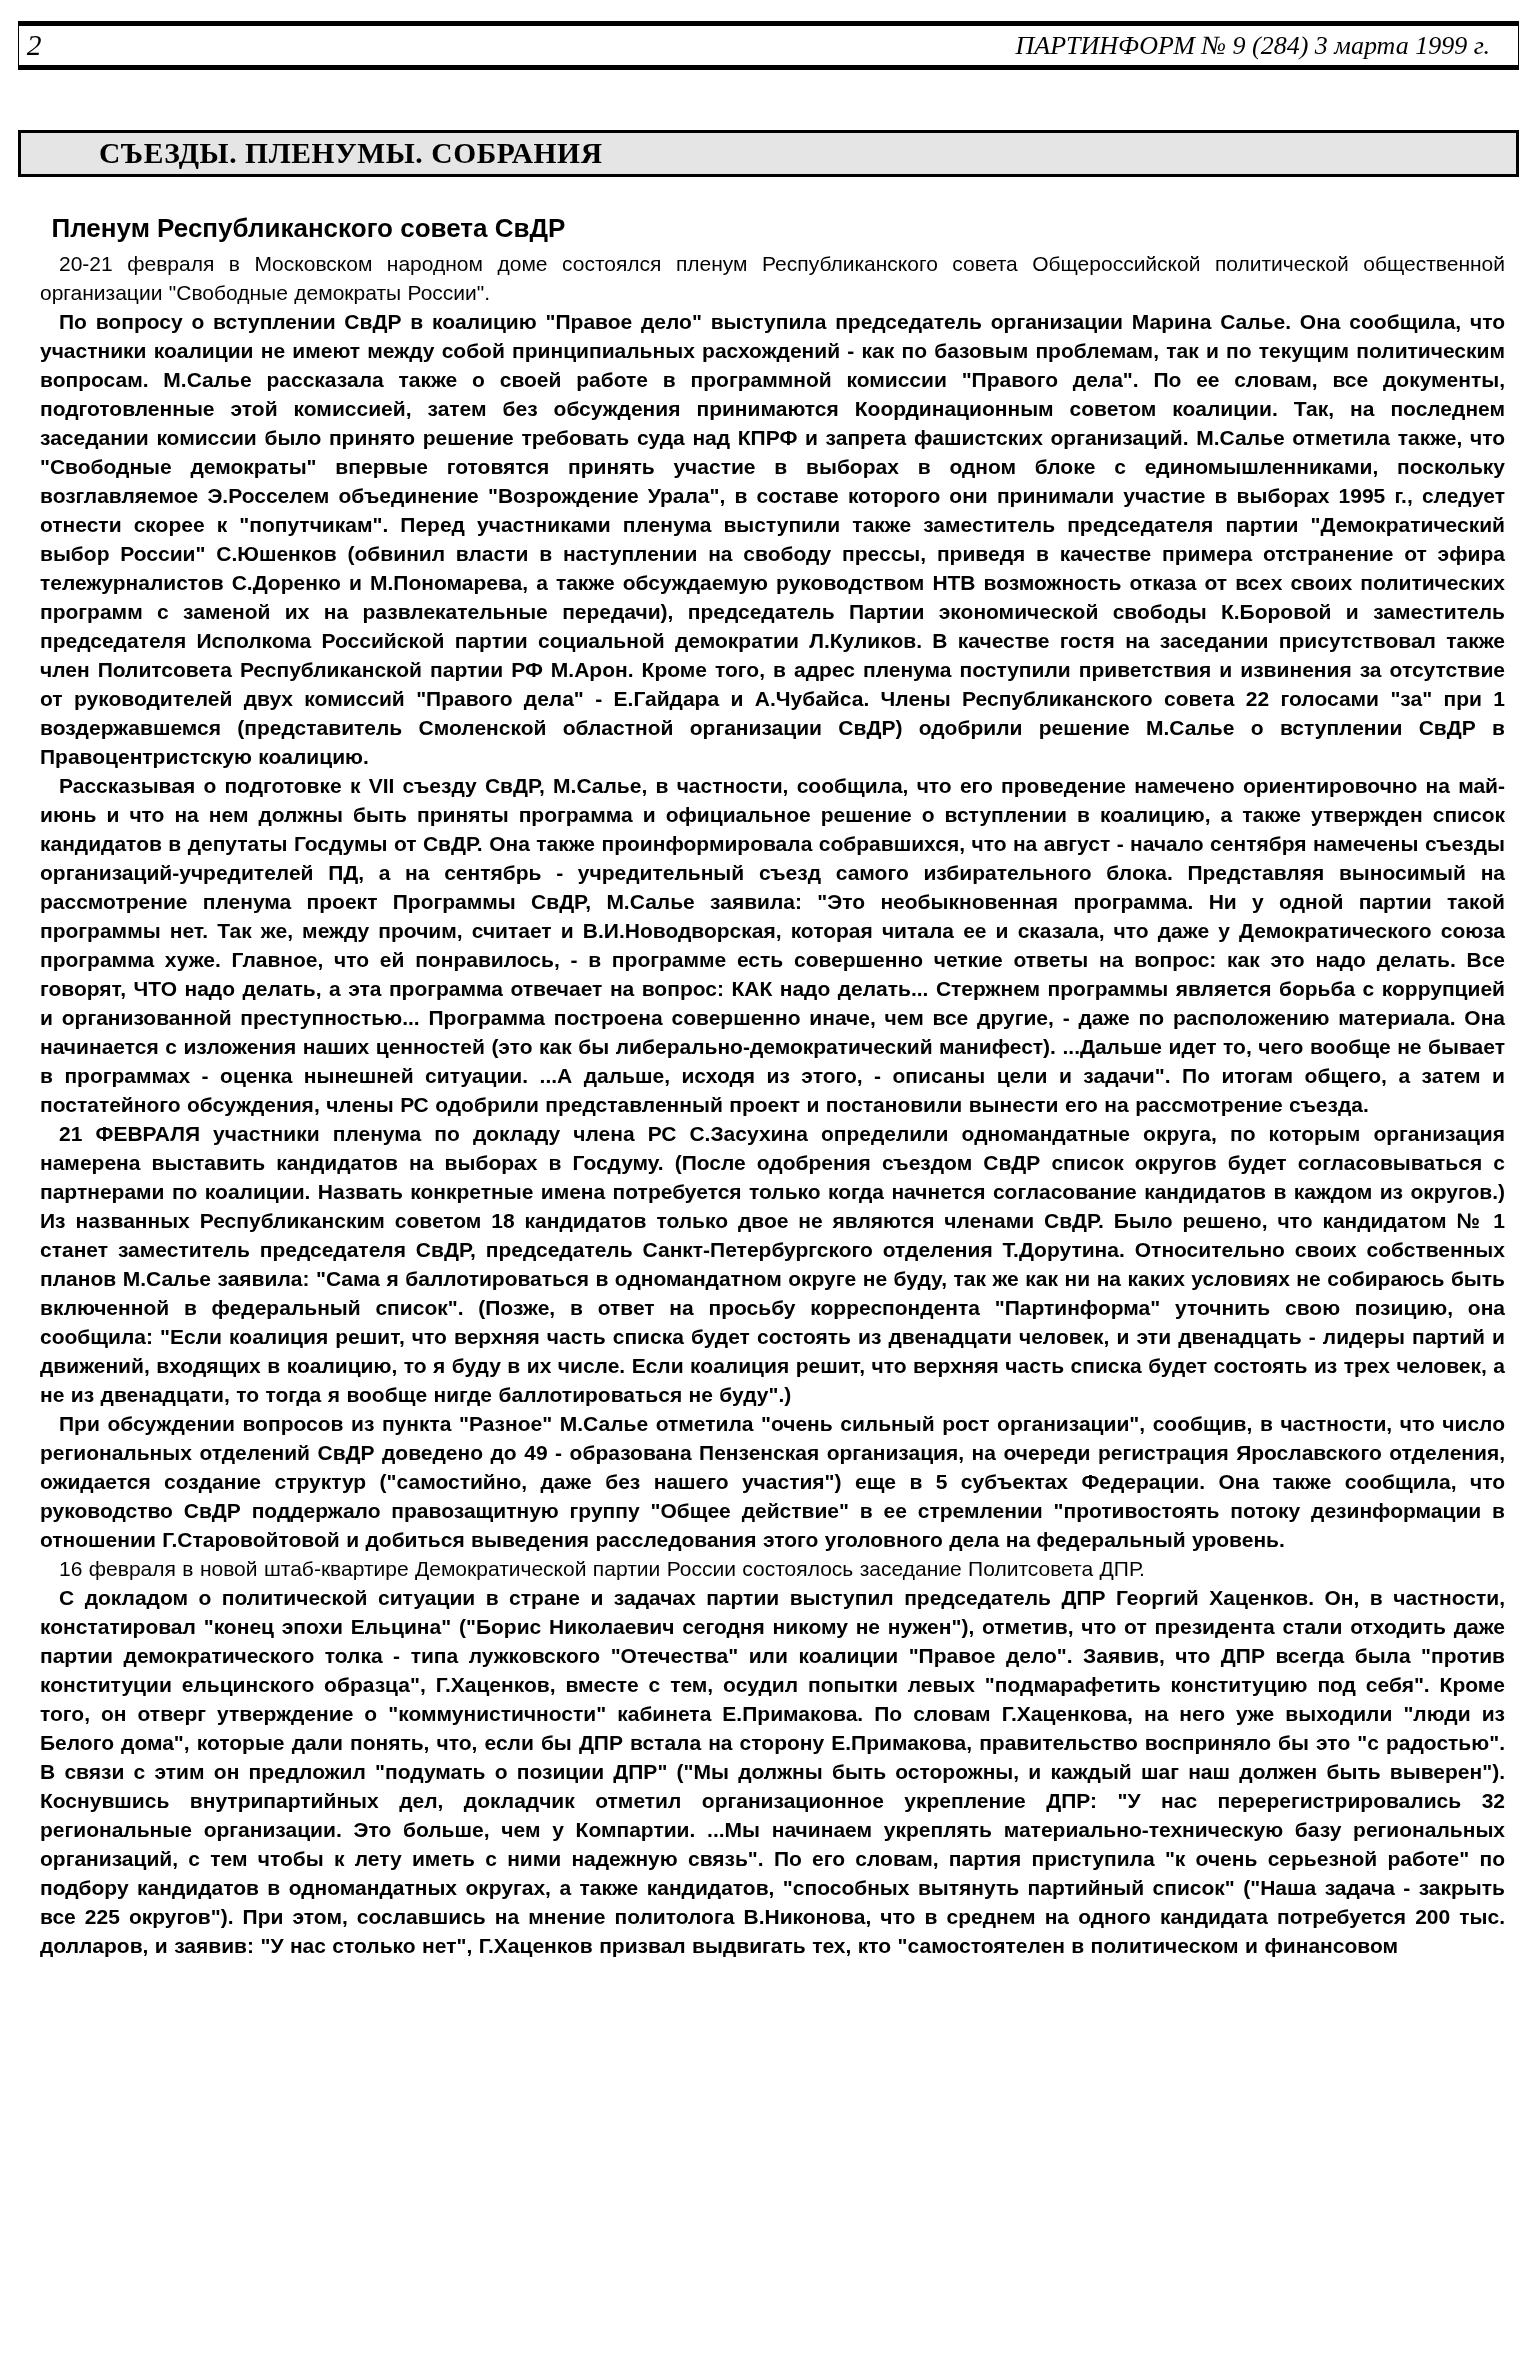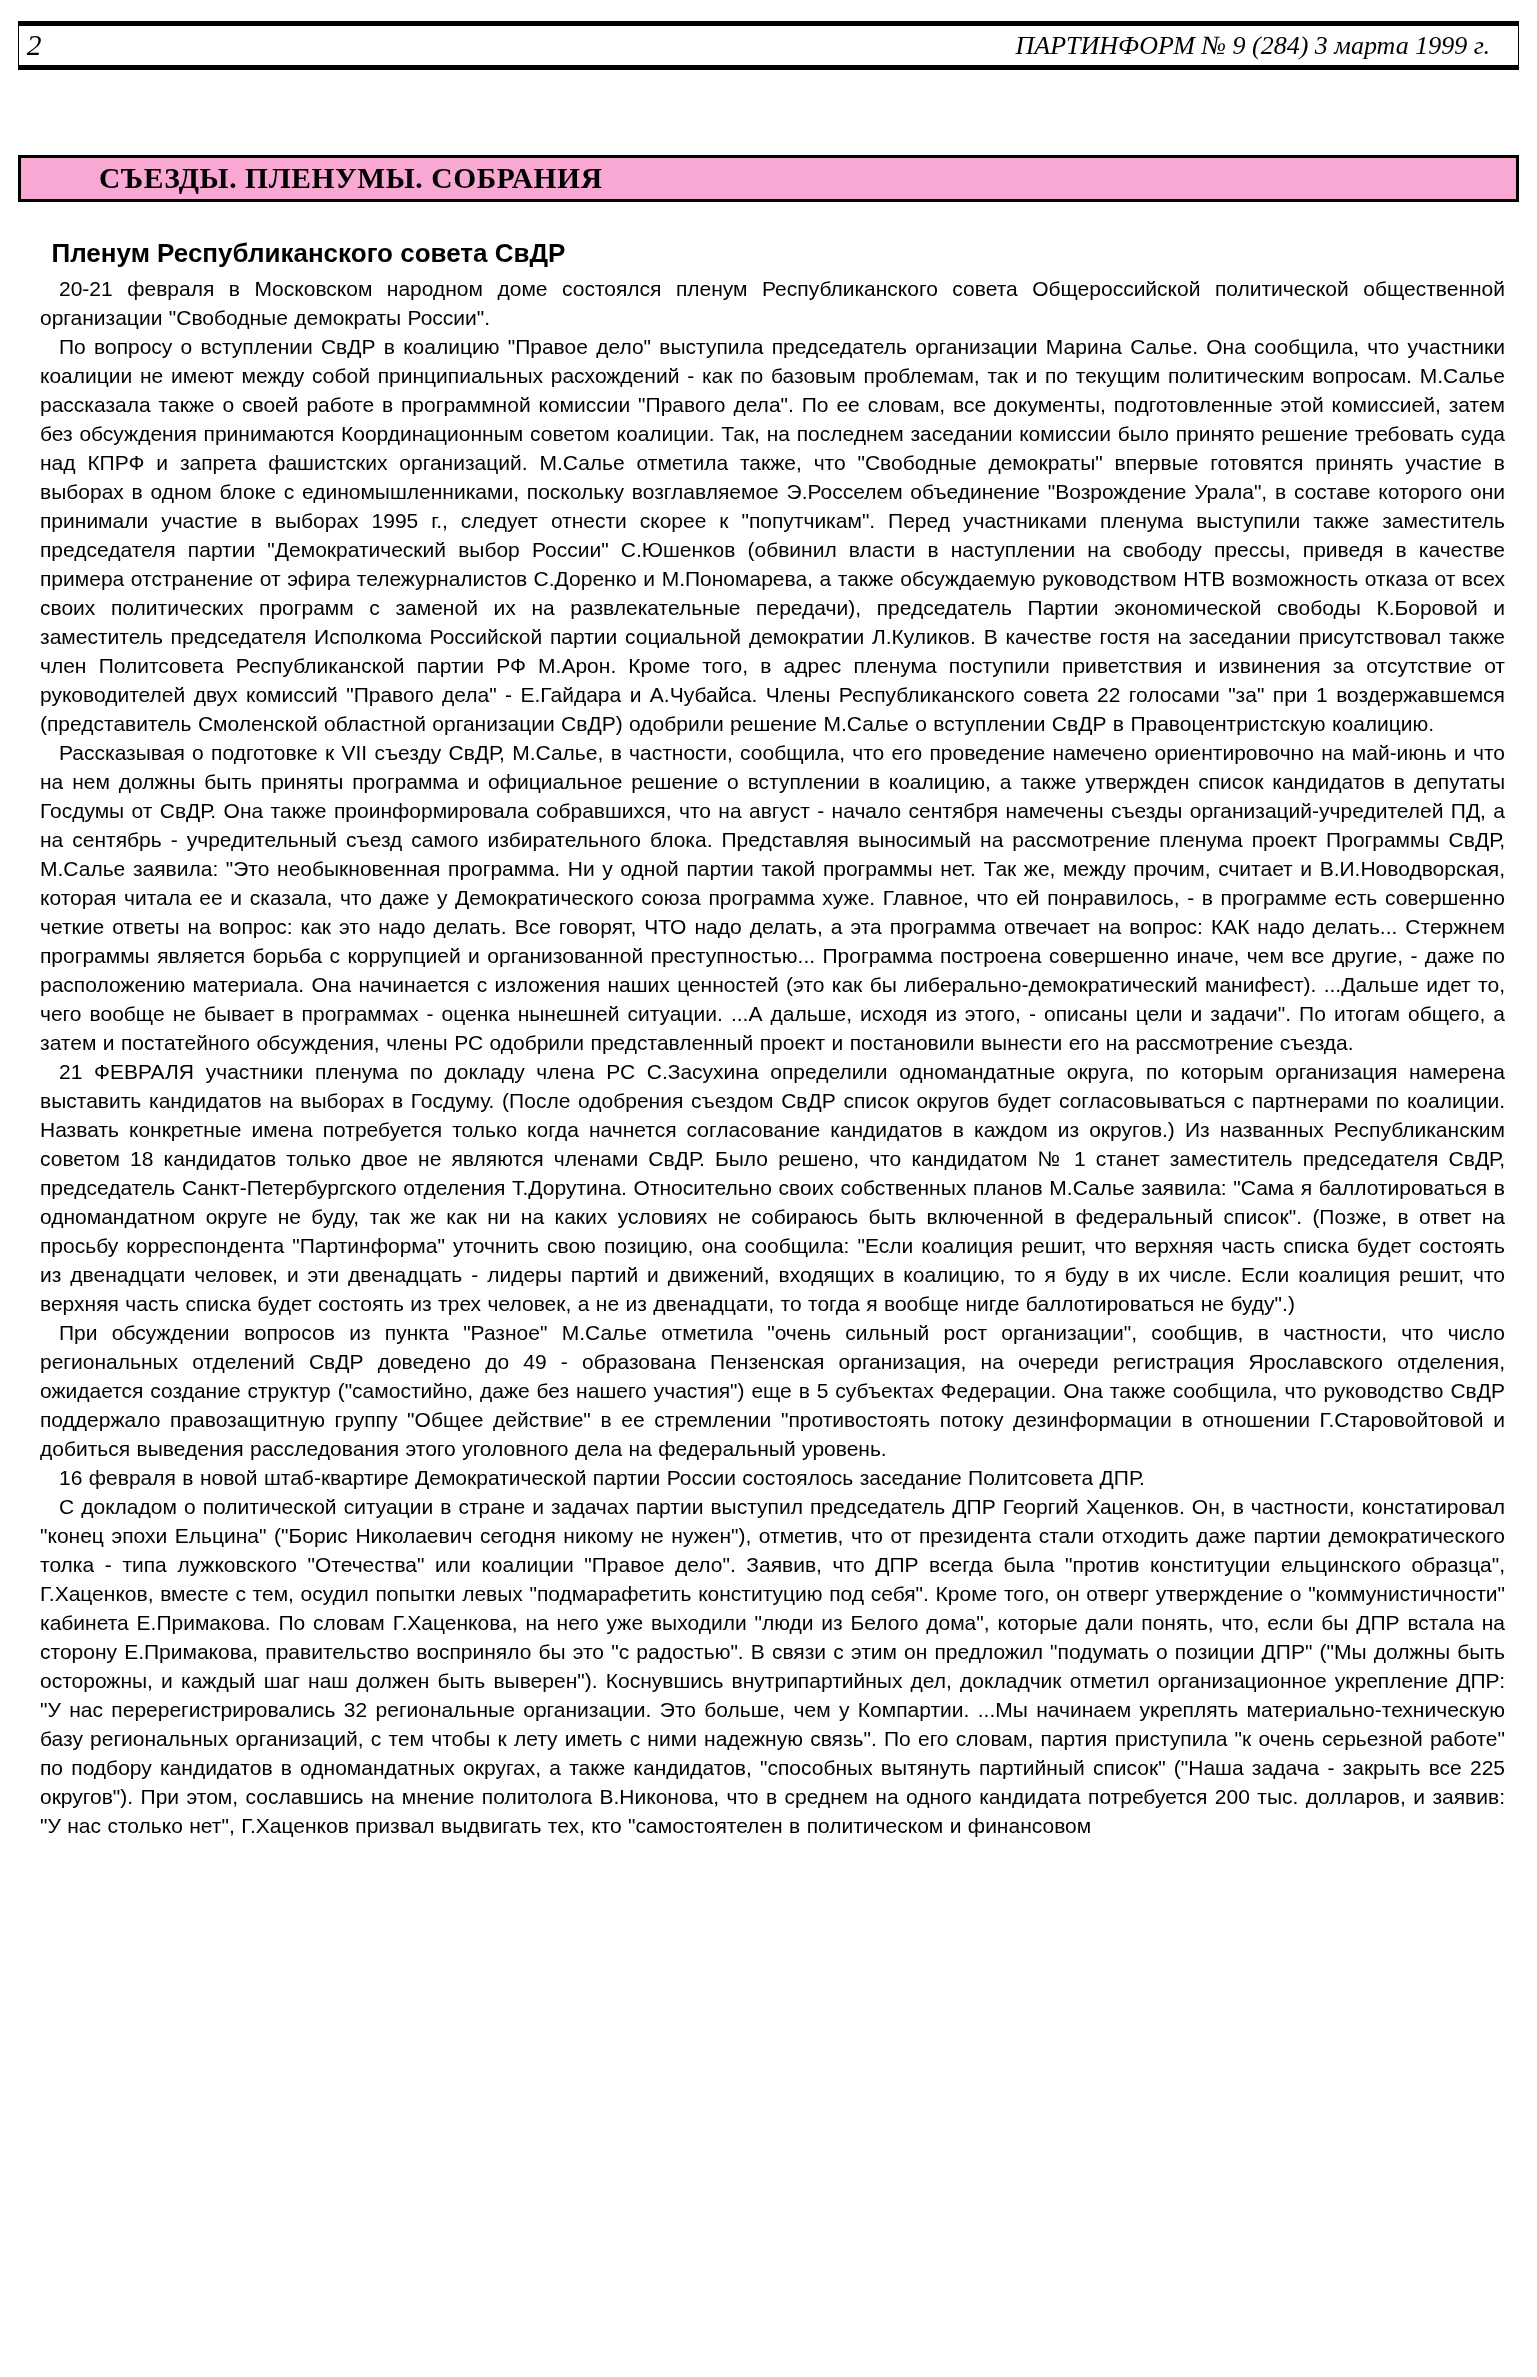--- a/index.html
+++ b/index.html
@@ -23,23 +23,23 @@
     align-items: center;
     justify-content: space-between;
     padding: 0 28px 0 7.7px;
     font-family: "Liberation Serif", serif;
     font-style: italic;
     font-size: 26px;
   }
   .header-box .pagenum { font-size: 29.5px; }
 
   .banner {
-    margin: 85px 18px 0 18px;
+    margin: 60px 18px 0 18px;
     box-sizing: border-box;
-    background: #f9a8d4;
+    background: #e5e5e5;
     border: 3.2px solid #000;
     height: 47px;
     display: flex;
     align-items: center;
     padding-left: 78px;
     font-family: "Liberation Serif", serif;
     font-weight: bold;
     font-size: 29.5px;
     letter-spacing: 0.6px;
   }
@@ -55,21 +55,21 @@
   }
 
   .content p {
     font-size: 21px;
     line-height: 29px;
     margin: 0;
     text-align: justify;
     text-indent: 19px;
     word-spacing: 0.6px;
   }
-  .content p.b { font-weight: normal; }
+  .content p.b { font-weight: bold; }
 </style>
 </head>
 <body>
 
 <div class="page">
 
   <div class="header-box">
     <span class="pagenum">2</span>
     <span class="issue">ПАРТИНФОРМ № 9 (284) 3 марта 1999 г.</span>
   </div>

